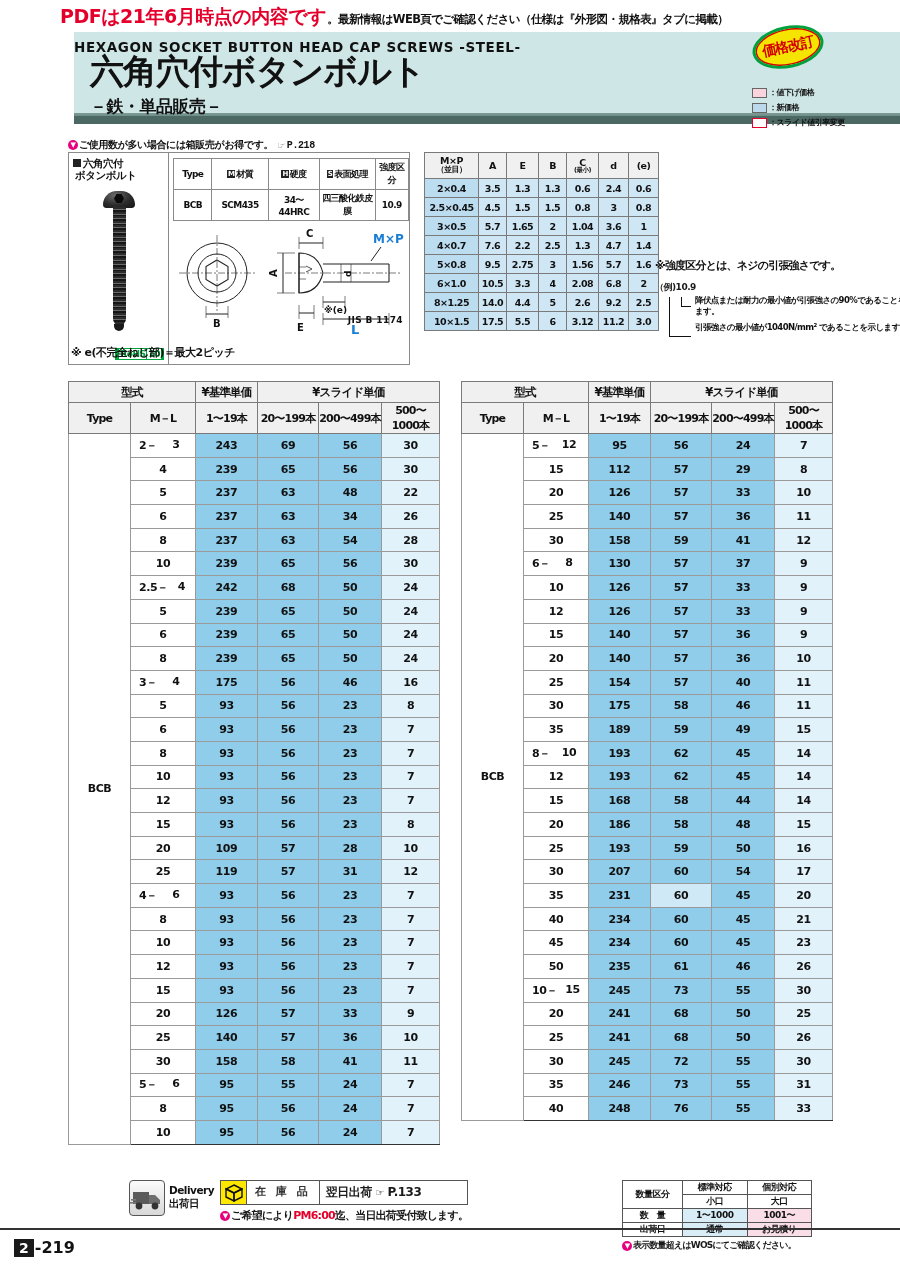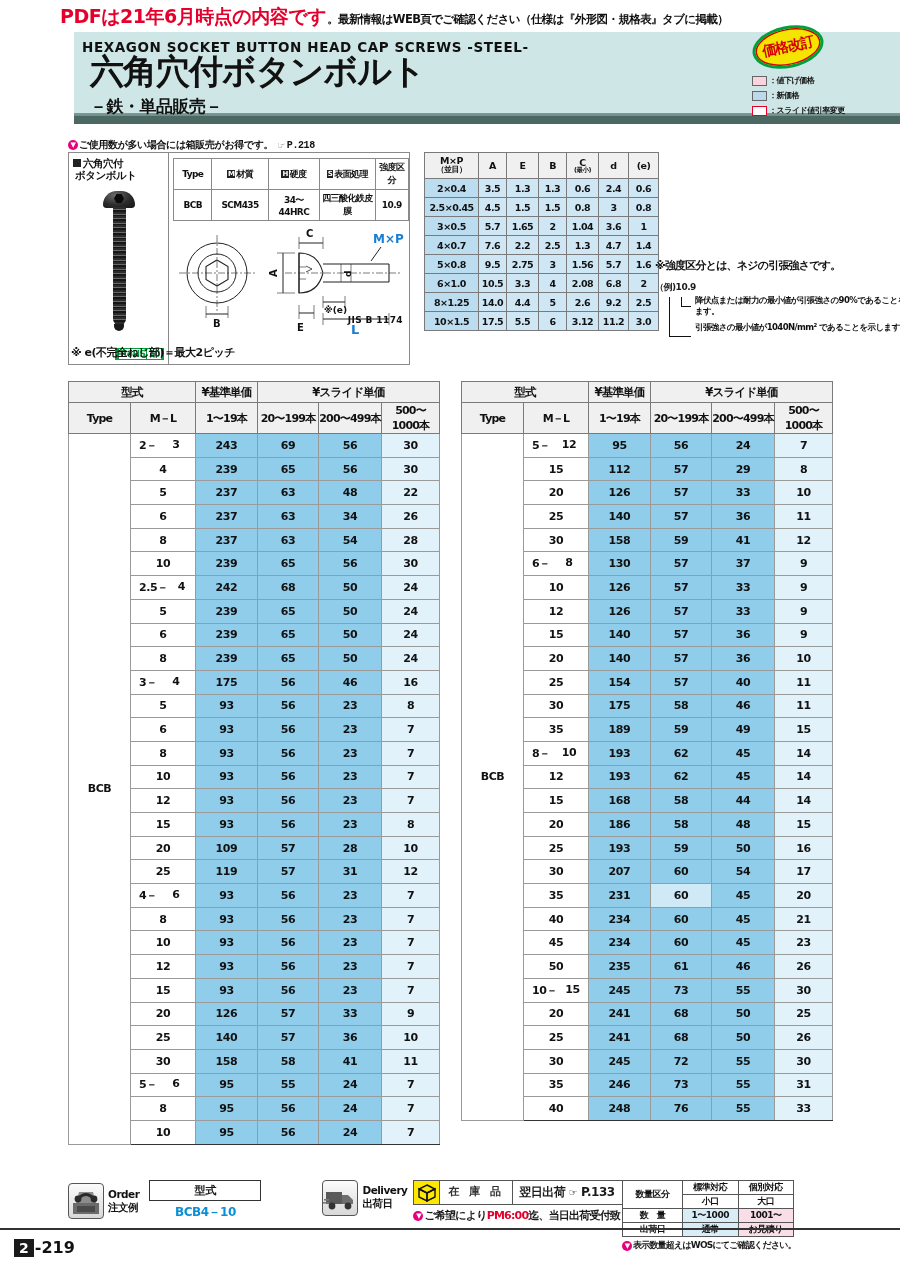--- a/index.html
+++ b/index.html
@@ -17,39 +17,39 @@
 
   
   .pdf-notice { position:absolute; left:60px; top:4px; width:840px; height:26px;
     display:flex; align-items:baseline; white-space:nowrap; }
   .pdf-notice-main { color:#e4002b; font-weight:bold; font-size:19px; letter-spacing:-0.5px; }
   .pdf-notice-sub { color:#111; font-weight:bold; font-size:11.5px; letter-spacing:-0.6px; margin-left:1px; }
 
   
   .banner { position:absolute; left:74px; top:32px; width:826px; height:92px;
     background:linear-gradient(to bottom,#cfe6e6 0%, #cfe6e6 88%, #7d9b96 88%, #4f6b66 100%); }
-  .banner-en { position:absolute; left:8px; top:7px; font-size:13.5px; font-weight:bold;
+  .banner-en { position:absolute; left:0; top:7px; font-size:13.5px; font-weight:bold;
     letter-spacing:0.6px; color:#111; }
   .banner-jp { position:absolute; left:16px; top:22px; font-size:34px; font-weight:bold;
     letter-spacing:-1px; color:#111; line-height:1; }
   .banner-sub { position:absolute; left:16px; top:63px; font-size:17px; font-weight:bold;
     letter-spacing:-0.5px; color:#111; }
   .banner-underline { position:absolute; left:0; bottom:0; width:826px; height:8px;
     background:#4c6863; }
 
   
   .seal { position:absolute; left:752px; top:26px; width:72px; height:42px; }
   .seal-ellipse { position:absolute; inset:0; border-radius:50%;
     background:#f5e400; border:3px solid #00a040; transform:rotate(-12deg);
     box-shadow:0 0 0 1.5px #d40000 inset; }
   .seal-text { position:absolute; inset:0; display:flex; align-items:center;
     justify-content:center; transform:rotate(-12deg); color:#d40000;
     font-size:14px; font-weight:bold; letter-spacing:-1px; }
 
-  .legend { position:absolute; left:752px; top:74px; width:148px; }
+  .legend { position:absolute; left:752px; top:86px; width:148px; }
   .legend-row { display:flex; align-items:center; height:13px; margin-bottom:2px; }
   .legend-swatch { width:15px; height:10px; border:1px solid #666; margin-right:2px; }
   .legend-sw-pink { background:#f9d3de; }
   .legend-sw-blue { background:#bcd9ec; }
   .legend-sw-red { background:#fff; border:1.6px solid #e4002b; }
   .legend-label { font-size:8px; font-weight:bold; letter-spacing:-0.5px; color:#111; }
 
   
   .box-note { position:absolute; left:68px; top:138px; font-size:10px; font-weight:bold;
     letter-spacing:-0.4px; color:#111; display:flex; align-items:center; }
@@ -174,21 +174,21 @@
     justify-content:center; border-right:1px solid #555; }
   .stock-txt { font-size:11px; font-weight:bold; padding:3px 8px; letter-spacing:3px;
     color:#333; border-right:1px solid #555; }
   .ship-txt { font-size:12px; font-weight:bold; padding:3px 6px; letter-spacing:-0.5px; }
   .note-pm { font-size:11px; font-weight:bold; letter-spacing:-0.8px; margin-top:3px;
     display:flex; align-items:center; }
   .pm-red { color:#e4002b; }
 
   
   .qty-wrap { position:absolute; left:622px; top:1180px; width:182px; }
-  table.qty { border-collapse:collapse; width:172px; table-layout:fixed; }
+  table.qty { border-collapse:collapse; width:190px; table-layout:fixed; }
   table.qty th, table.qty td { border:1px solid #555; font-size:9px; font-weight:bold;
     text-align:center; height:14px; color:#111; letter-spacing:-0.5px; padding:0; }
   table.qty .hd { background:#fff; }
   table.qty td.small { background:#d9edf7; }
   table.qty td.large { background:#f9dde7; }
   .qty-note { font-size:9px; font-weight:bold; letter-spacing:-0.8px; margin-top:2px;
     display:flex; align-items:center; }
 
   .pagenum { position:absolute; left:14px; top:1238px; display:flex; align-items:center; }
   .pagenum .chap { background:#1a1a1a; color:#fff; font-size:14px; font-weight:bold;
@@ -916,42 +916,20 @@
             <td class="cell-price">76</td>
             <td class="cell-price">55</td>
             <td class="cell-price lite">33</td>
           </tr>
         </tbody>
     </table>
   </div>
 
   <div class="footer">
     <div style="display:flex; align-items:flex-start;">
-      <div class="f-block">
-        <div class="f-icon">
-          <svg width="34" height="34" viewBox="0 0 34 34">
-            <rect x="4" y="19" width="26" height="11" fill="#6b6b6b"></rect>
-            <path d="M7 19 L10 8 L24 8 L27 19 Z" fill="#8c8c8c"></path>
-            <path d="M9 15 q8 -9 16 0" stroke="#2a2a2a" stroke-width="3" fill="none"></path>
-            <circle cx="9" cy="15" r="3.4" fill="#2a2a2a"></circle>
-            <circle cx="25" cy="15" r="3.4" fill="#2a2a2a"></circle>
-            <g fill="#4a4a4a">
-                <rect x="8" y="22" width="18" height="6"></rect>
-              </g>
-          </svg>
-        </div>
-        <div class="f-lab">
-          <div>Order</div>
-          <div>注文例</div>
-        </div>
-        <div class="order-box">
-          <div class="order-kata">型式</div>
-          <div class="order-val">BCB4－10</div>
-        </div>
-      </div>
 
       <div class="f-block" style="margin-left:44px; align-items:flex-start;padding-left:17px;">
         <div class="f-icon">
           <svg width="34" height="34" viewBox="0 0 34 34">
             <rect x="3" y="11" width="16" height="12" fill="#5a5a5a"></rect>
             <path d="M19 14 L25 14 L30 19 L30 23 L19 23 Z" fill="#6e6e6e"></path>
             <circle cx="9" cy="25" r="3.4" fill="#333"></circle>
             <circle cx="25" cy="25" r="3.4" fill="#333"></circle>
             <rect x="1" y="18" width="5" height="1.6" fill="#777"></rect>
             <rect x="0" y="21" width="6" height="1.6" fill="#777"></rect>

